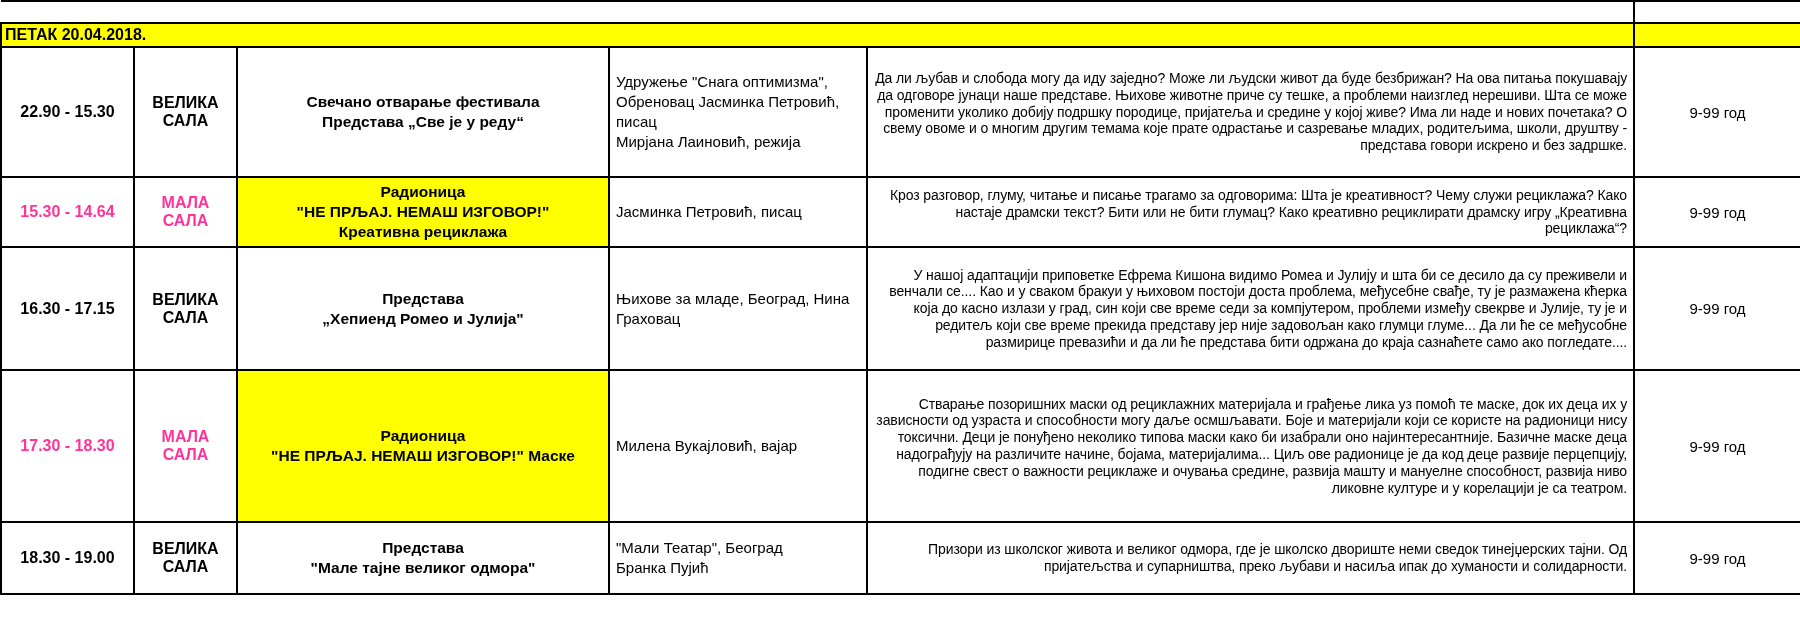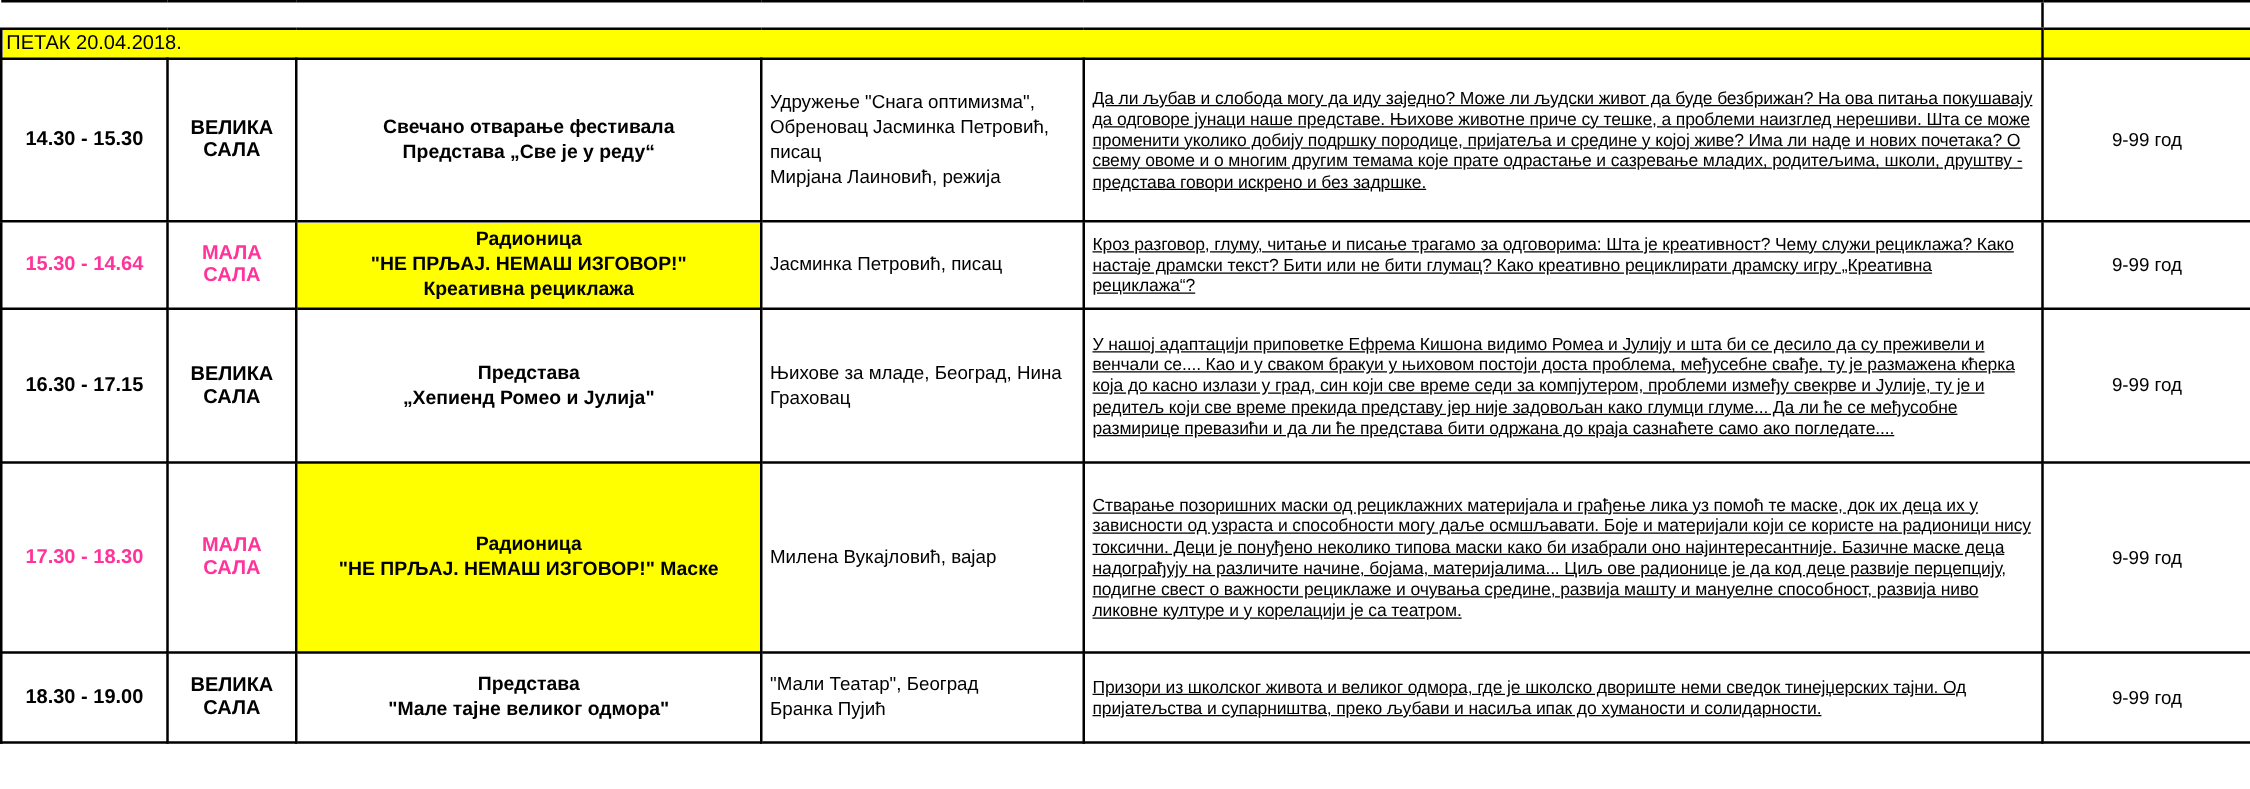--- a/index.html
+++ b/index.html
@@ -45,21 +45,21 @@
     border-left: none;
     border-right: none;
   }
   tr.gap td.boxed {
     border-left: 2px solid #000000;
     border-right: 2px solid #000000;
   }
   
   tr.day td {
     background: #FFFF00;
-    font-weight: normal;
+    font-weight: bold;
     font-size: 16px;
     height: 20px;
     text-align: left;
     padding-left: 3px;
   }
   
   td.time, td.place {
     font-weight: bold;
     font-size: 16px;
     text-align: center;
@@ -79,23 +79,22 @@
     font-size: 15px;
     line-height: 20px;
     text-align: left;
     white-space: pre-line;
     padding: 1px 6px;
   }
   td.desc {
     font-size: 14px;
     line-height: 16.8px;
     letter-spacing: -0.1px;
-    text-align: left;
+    text-align: right;
     padding: 2px 6px;
-    text-decoration: underline;
   }
   td.age {
     font-size: 15px;
     text-align: center;
     margin-top: 16px;
   }
   tr.r1 { height: 130px; }
   tr.r2 { height: 70px;  }
   tr.r3 { height: 123px; }
   tr.r4 { height: 152px; }
@@ -121,21 +120,21 @@
       <td colspan="5"></td>
       <td class="boxed"></td>
     </tr>
 
     <tr class="day">
       <td colspan="5">ПЕТАК  20.04.2018.</td>
       <td></td>
     </tr>
 
     <tr class="r1">
-      <td class="time">14.30 - 15.30</td>
+      <td class="time">22.90 - 15.30</td>
       <td class="place">ВЕЛИКА САЛА</td>
       <td class="title">Свечано отварање фестивала
 Представа „Све је у реду“</td>
       <td class="performer">Удружење "Снага оптимизма",
 Обреновац Јасминка Петровић,
 писац
 Мирјана Лаиновић, режија</td>
       <td class="desc">Да ли љубав и слобода могу да иду заједно? Може ли људски живот да буде безбрижан? На ова питања покушавају да одговоре јунаци наше представе. Њихове животне приче су тешке, а проблеми наизглед нерешиви. Шта се може променити уколико добију подршку породице, пријатеља и средине у којој живе? Има ли наде и нових почетака? О свему овоме и о многим другим темама које прате одрастање и сазревање младих, родитељима, школи, друштву -  представа говори искрено и без задршке.</td>
       <td class="age">9-99 год</td>
     </tr>

